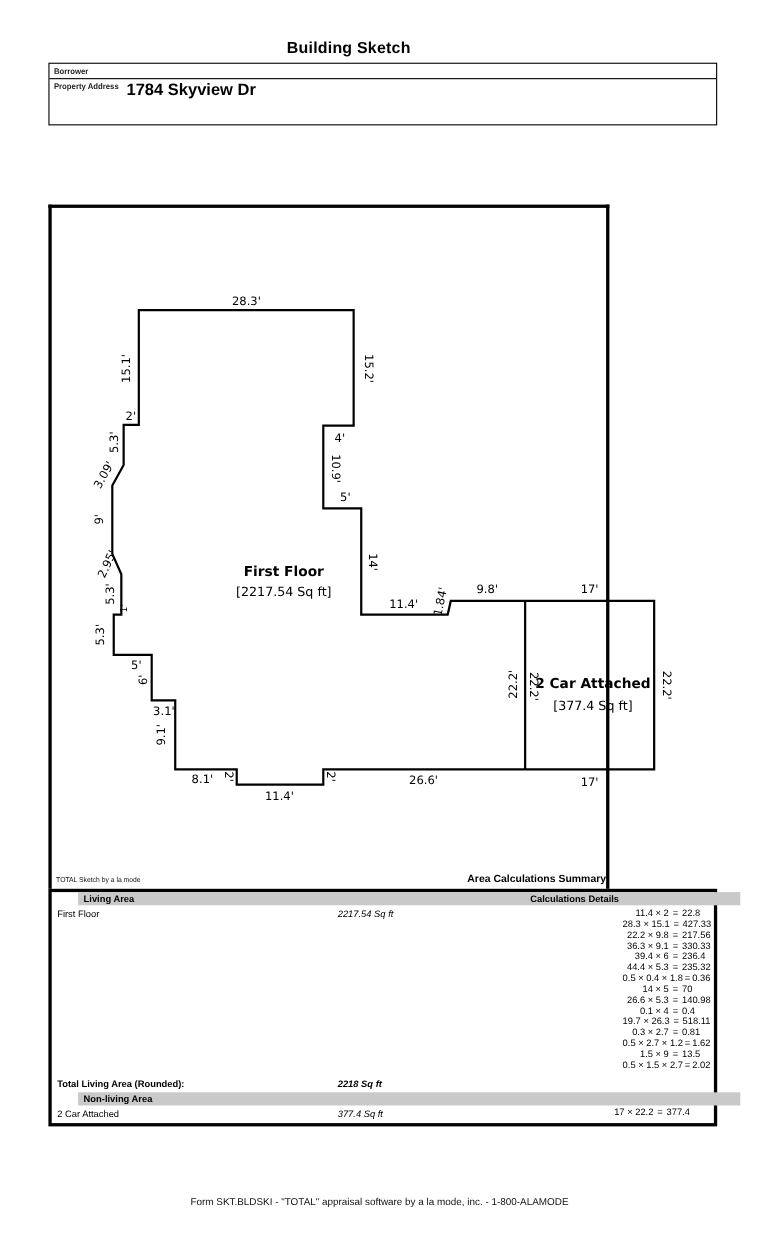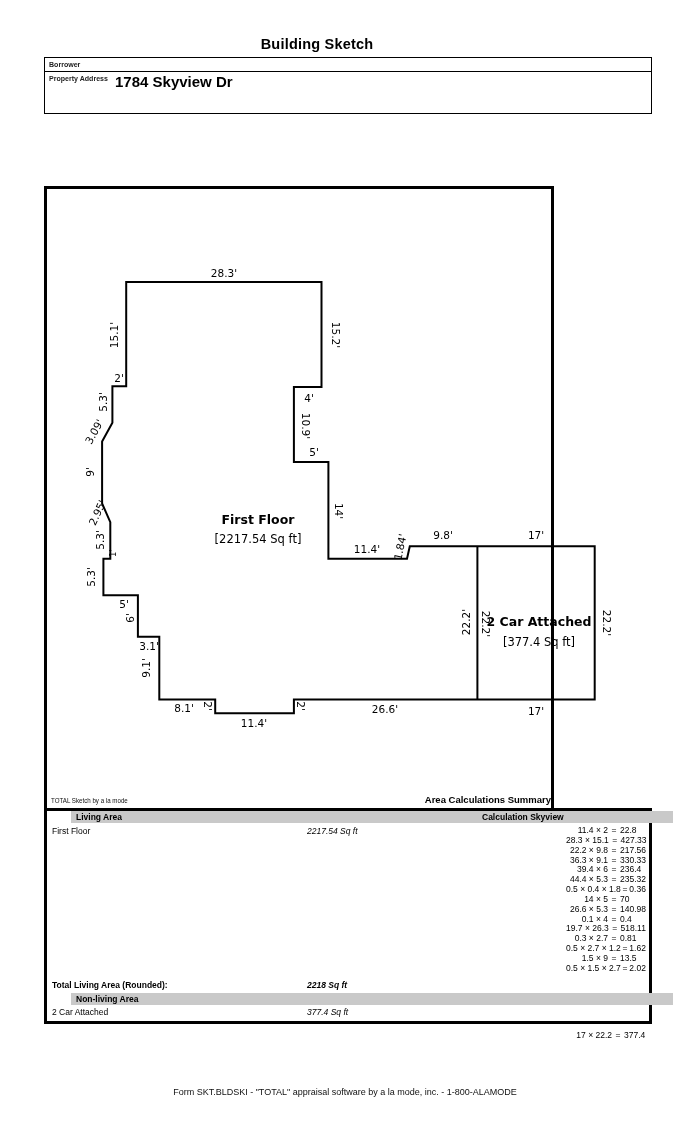--- a/index.html
+++ b/index.html
@@ -40,21 +40,21 @@
   .cell-name{position:absolute;left:5px;white-space:nowrap;}
   .cell-area{position:absolute;left:260px;white-space:nowrap;font-style:italic;}
   .row-ff{top:15px;}
   .row-total{top:169px;font-weight:bold;text-align:right;}
   .row-nl{top:196px;}
   .calc-lines{position:absolute;left:519px;top:15px;width:86px;}
   .cl{display:flex;height:9.85px;line-height:9.85px;}
   .cl .expr{flex:1;text-align:right;white-space:nowrap;}
   .cl .eq{width:12px;text-align:center;}
   .cl .res{width:32px;}
-  .nl-calc{position:absolute;left:523px;top:196px;width:86px;margin-top:24px;}
+  .nl-calc{position:absolute;left:505px;top:196px;width:86px;}
 
   
   .page-footer{position:absolute;top:1087px;left:0;width:690px;text-align:center;
                font-size:9px;color:#111;}
 </style>
 </head>
 <body>
 
 <div class="page">
 
@@ -111,21 +111,21 @@
         <text x="492" y="433" text-anchor="middle" dominant-baseline="middle" font-family="&quot;DejaVu Sans&quot;,sans-serif" font-size="12.5" fill="#000" font-weight="bold">2 Car Attached</text>
         <text x="492" y="453" text-anchor="middle" dominant-baseline="middle" font-family="&quot;DejaVu Sans&quot;,sans-serif" font-size="11.5" fill="#000">[377.4 Sq ft]</text>
       </svg>
     <span class="sketch-brand">TOTAL Sketch by a la mode</span>
     <span class="sketch-summary-title">Area Calculations Summary</span>
   </div>
 
   <div class="calc-table">
     <div class="calc-bar bar-living">
       <span class="bar-text">Living Area</span>
-      <span class="bar-text2">Calculation Skyview</span>
+      <span class="bar-text2">Calculations Details</span>
     </div>
 
     <span class="cell-name row-ff">First Floor</span>
     <span class="cell-area row-ff">2217.54 Sq ft</span>
 
     <div class="calc-lines" id="calc-lines">
         <div class="cl">
           <span class="expr">11.4 × 2</span>
           <span class="eq">=</span>
           <span class="res">22.8</span>

